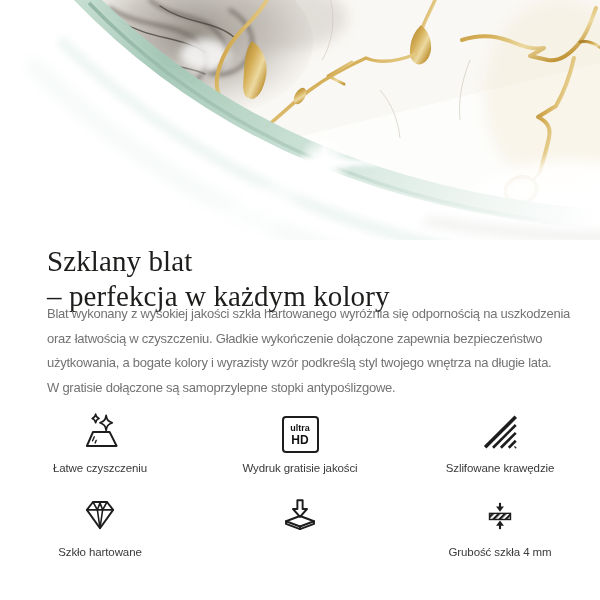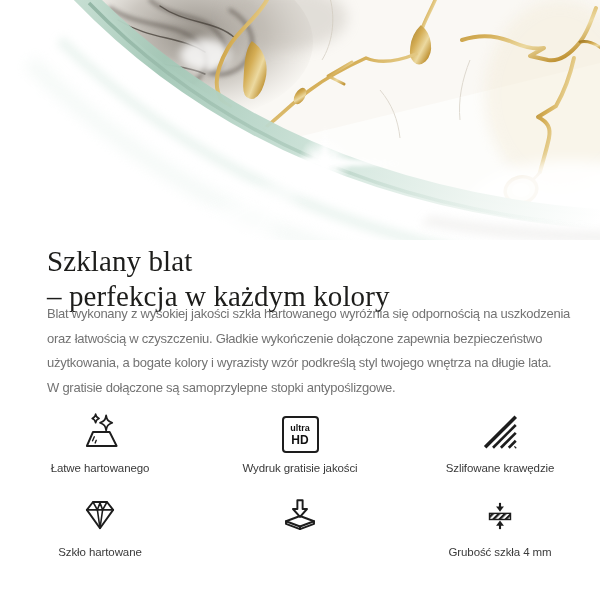--- a/index.html
+++ b/index.html
@@ -179,21 +179,21 @@
 
   <div class="feature">
     <div class="icon-wrap">
       <svg class="ic" width="42" height="42" viewBox="0 0 48 48" fill="none" stroke="#1d1d1d" stroke-width="2.2" stroke-linejoin="round" stroke-linecap="round">
         <path d="M 9,40 L 16,24 L 35,24 L 43,40 Z"></path>
         <path d="M 15.5,34 L 17.5,29.5 M 18.5,36.5 L 19.7,33.5" stroke-width="1.6"></path>
         <path d="M 31,5 C 31.8,10 33,11.5 38,13.5 C 33,15.5 31.8,17 31,22 C 30.2,17 29,15.5 24,13.5 C 29,11.5 30.2,10 31,5 Z" stroke-width="2"></path>
         <path d="M 19,3.5 C 19.5,6.8 20.3,7.7 23,8.5 C 20.3,9.3 19.5,10.2 19,13.5 C 18.5,10.2 17.7,9.3 15,8.5 C 17.7,7.7 18.5,6.8 19,3.5 Z" stroke-width="1.8"></path>
       </svg>
     </div>
-    <div class="label">Łatwe hartowanego</div>
+    <div class="label">Łatwe czyszczeniu</div>
   </div>
 
   <div class="feature">
     <div class="icon-wrap">
       <div class="hd-box">
         <span class="hd-top">ultra</span>
         <span class="hd-bottom">HD</span>
       </div>
     </div>
     <div class="label">Wydruk gratisie jakości</div>

